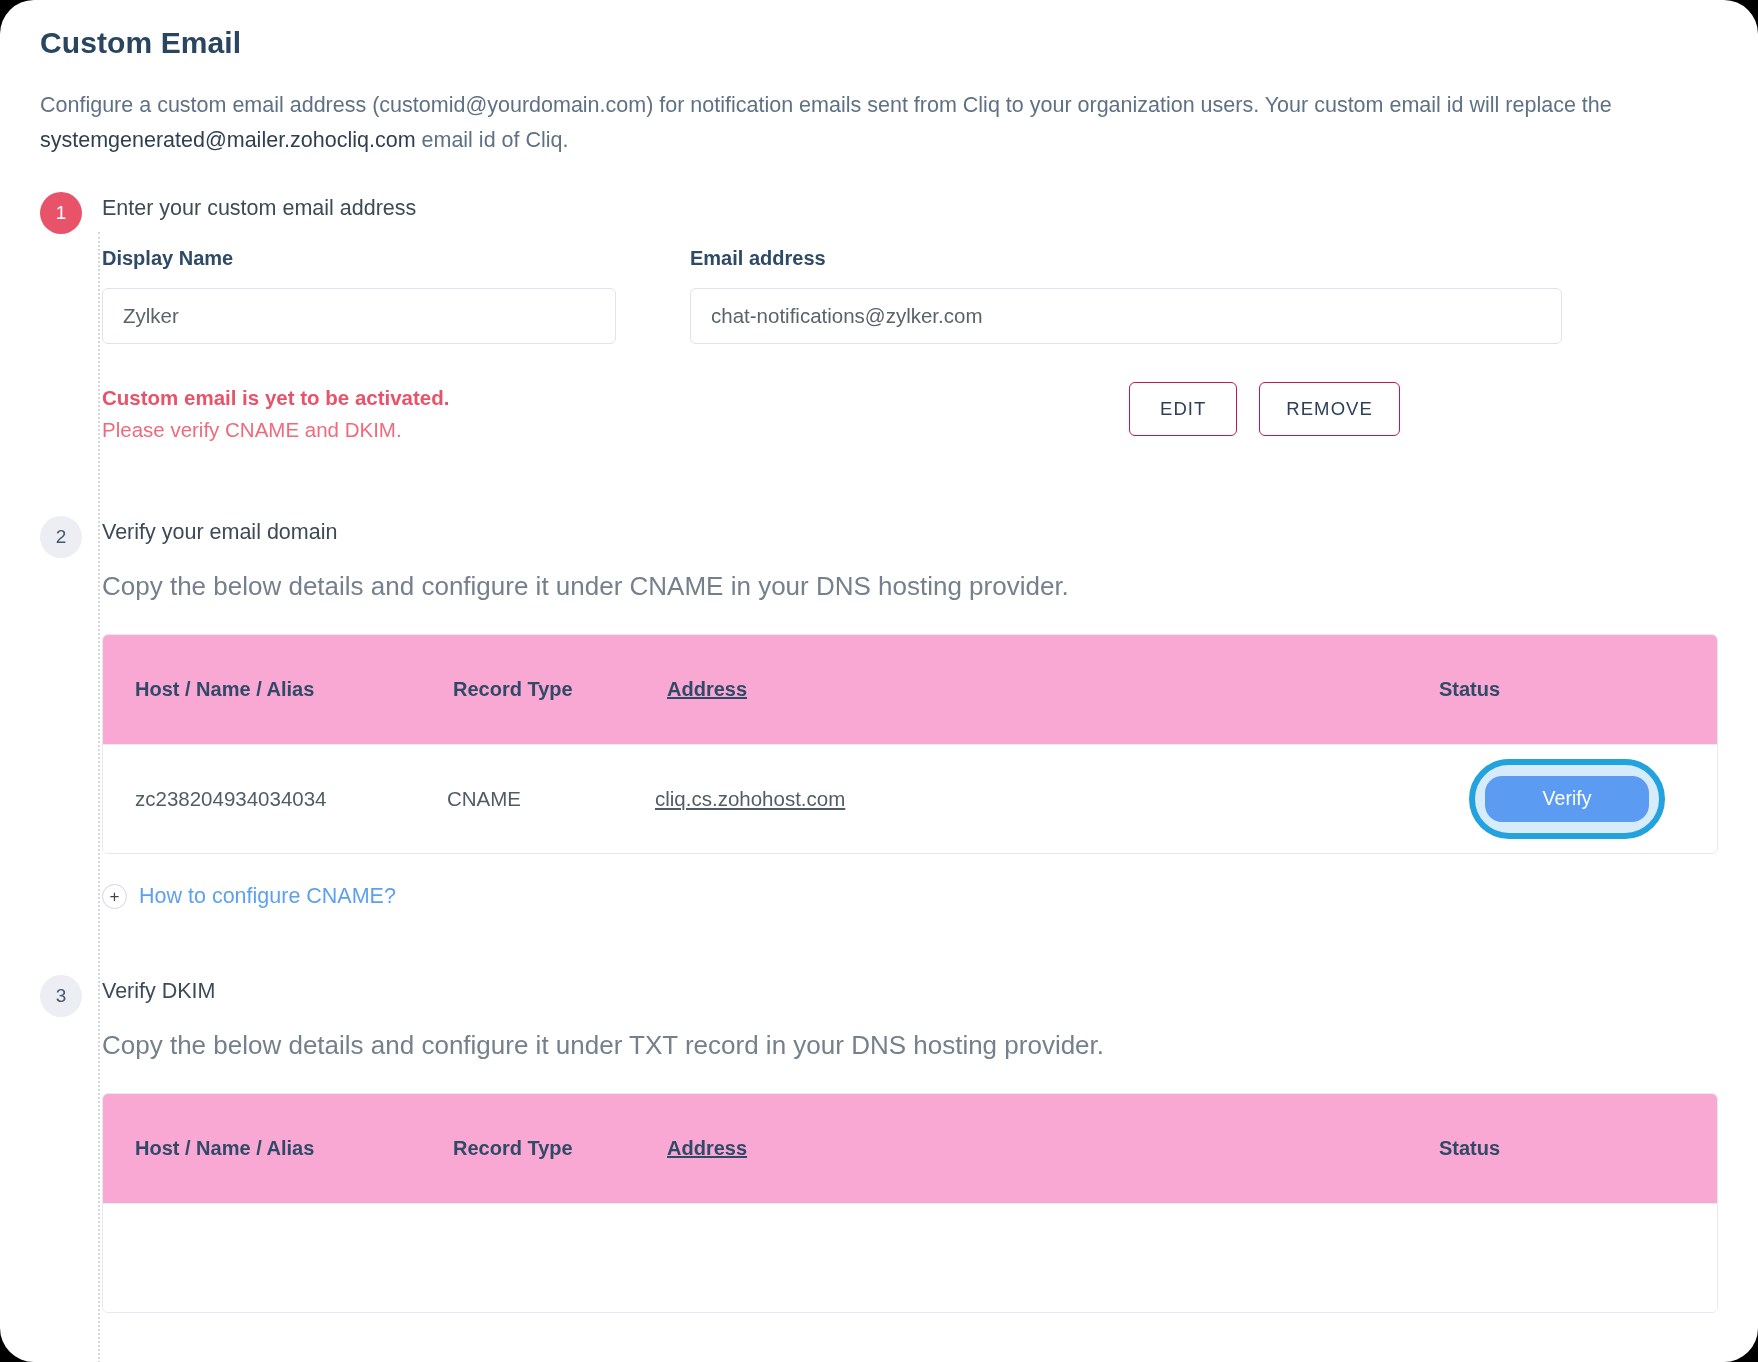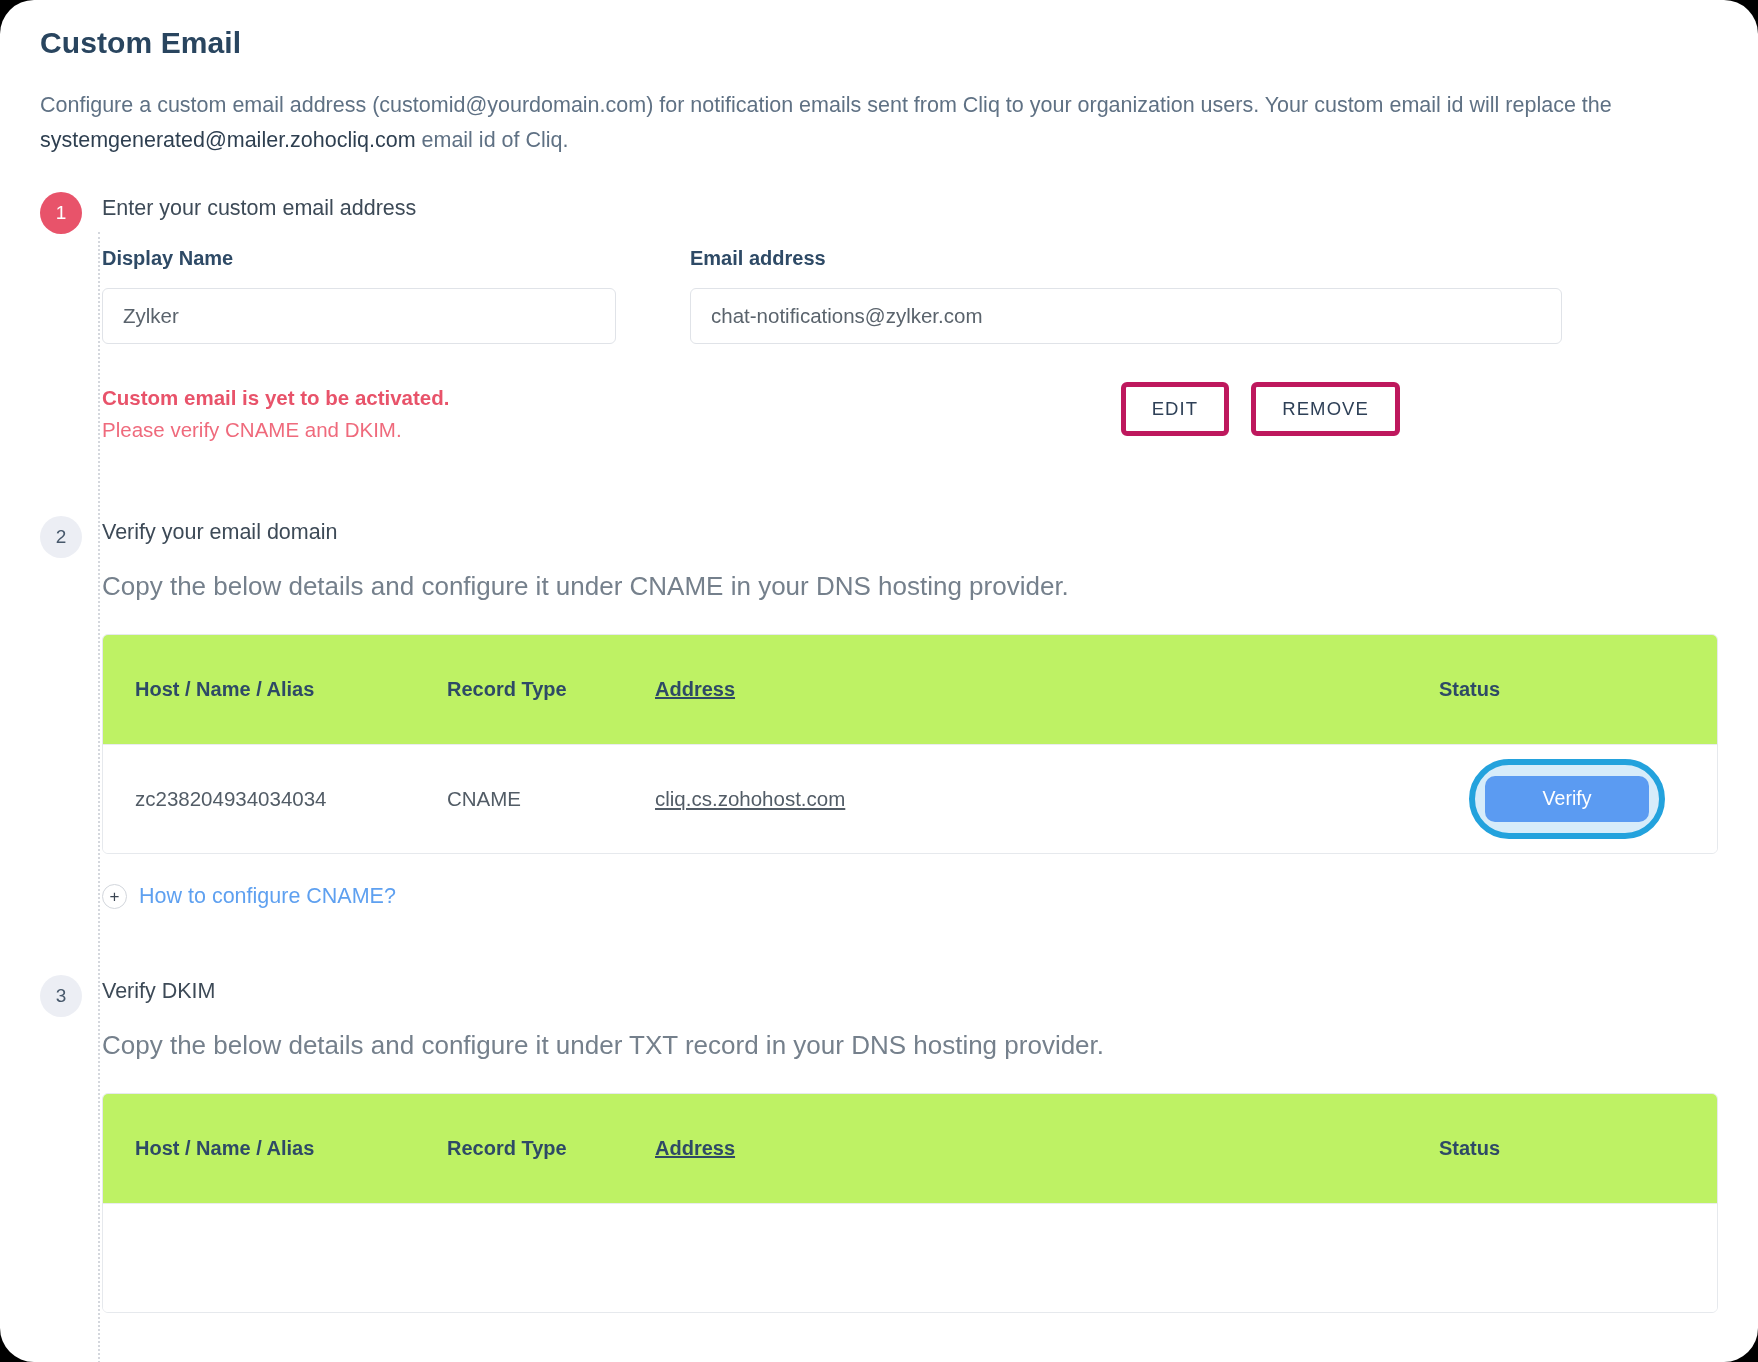--- a/index.html
+++ b/index.html
@@ -150,21 +150,21 @@
     color: #ef6a7c;
   }
 
   .actions { display: flex; gap: 22px; padding-right: 318px; }
 
   .btn-outline {
     min-width: 108px;
     height: 54px;
     padding: 0 26px;
     background: #ffffff;
-    border: 5px solid #be185d;
+    border: 1px solid #be185d;
     border-radius: 6px;
     font-family: "Liberation Sans", sans-serif;
     font-size: 18.5px;
     letter-spacing: 1.1px;
     color: #2e4057;
     cursor: pointer;
   }
 
   
   .dns-table {
@@ -172,22 +172,23 @@
     border-radius: 6px;
     overflow: hidden;
     margin-bottom: 30px;
     background: #ffffff;
   }
 
   .t-head {
     display: flex;
     align-items: center;
     height: 110px;
-    background: #bef264;
+    background: #f9a8d4;
     border-bottom: 1px solid #e9ecef;
+    gap: 6px;
   }
 
   .t-row {
     display: flex;
     align-items: center;
     height: 108px;
     background: #ffffff;
   }
 
   .c-host    { flex: 0 0 344px; padding-left: 32px; }
@@ -229,21 +230,21 @@
     background: #d7ecfa;
     border-radius: 42px;
     box-sizing: border-box;
   }
   .btn-verify {
     position: relative;
     width: 164px;
     height: 46px;
     background: #5b9bf2;
     border: none;
-    border-radius: 10px;
+    border-radius: 17px;
     color: #ffffff;
     font-family: "Liberation Sans", sans-serif;
     font-size: 19.5px;
     cursor: pointer;
   }
 
   
   .expander {
     display: flex;
     align-items: center;

